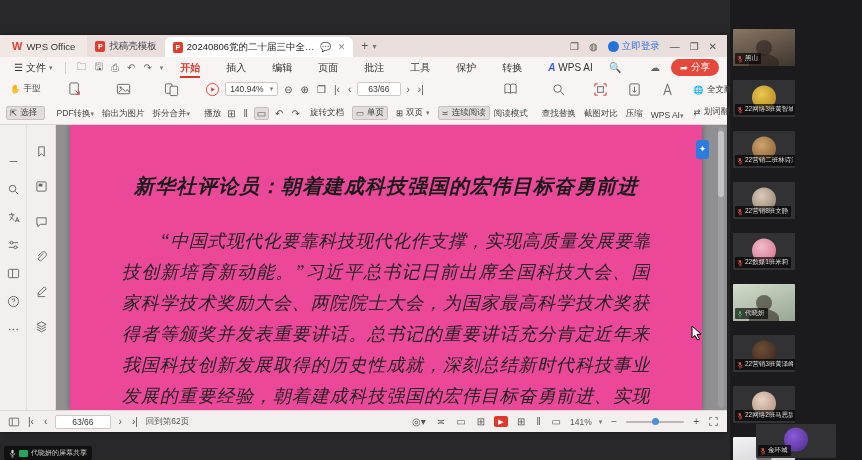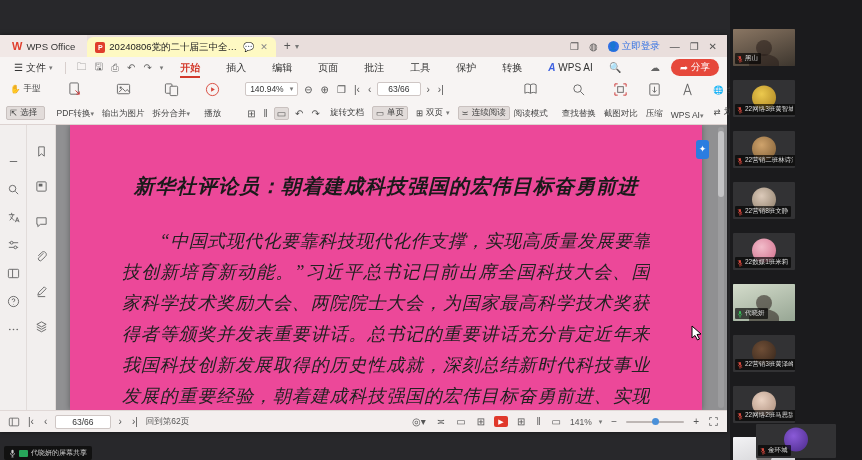--- a/index.html
+++ b/index.html
@@ -12,21 +12,21 @@
   
   .wps{position:absolute;left:0;top:35px;width:727px;height:397px;background:#f7f4f3;display:flex;flex-direction:column;box-shadow:0 0 4px rgba(0,0,0,.5);}
 
   
   .tabbar{height:22px;background:#e9dedc;display:flex;align-items:center;flex:0 0 auto;}
   .home-tab{display:flex;align-items:center;gap:4px;padding:0 12px;height:100%;background:#f1e8e6;}
   .wps-logo{color:#e03e2d;font-weight:bold;font-size:11px;}
   .home-tab .t{font-size:9.5px;color:#333;}
   .doc-tab{display:flex;align-items:center;gap:4px;padding:0 8px;height:100%;font-size:9.5px;color:#444;}
   .doc-tab .pdficon{width:10px;height:11px;background:#e03e2d;border-radius:2px;color:#fff;font-size:7px;line-height:11px;text-align:center;font-weight:bold;}
-  .doc-tab.active{background:#fef9c3;border-radius:6px 6px 0 0;height:20px;margin-top:2px;color:#222;}
+  .doc-tab.active{background:#ffffff;border-radius:6px 6px 0 0;height:20px;margin-top:2px;color:#222;}
   .tab-x{color:#888;font-size:9px;margin-left:2px;}
   .tab-plus{font-size:12px;color:#555;margin:0 4px 0 8px;}
   .tab-caret{font-size:8px;color:#777;}
   .tabbar-right{margin-left:auto;display:flex;align-items:center;gap:10px;padding-right:10px;font-size:9.5px;color:#555;}
   .login{color:#2f6fe4;display:flex;align-items:center;gap:3px;}
   .login .av{width:11px;height:11px;border-radius:50%;background:#2f6fe4;color:#fff;font-size:8px;line-height:11px;text-align:center;}
   .winbtn{color:#555;font-size:10px;}
 
   
   .menubar{height:21px;display:flex;align-items:center;font-size:10px;color:#333;padding:0 8px;gap:2px;flex:0 0 auto;}
@@ -42,21 +42,21 @@
 
   
   .ribbon{height:42px;border-bottom:1px solid #ddd3d1;display:flex;align-items:stretch;padding:2px 4px;flex:0 0 auto;}
   .rsep{width:1px;background:#e3dad8;margin:3px 3px;}
   .stack2{display:flex;flex-direction:column;justify-content:space-between;padding:2px 2px;}
   .minibtn{display:flex;align-items:center;gap:3px;font-size:8.5px;color:#444;padding:1px 4px;border-radius:2px;white-space:nowrap;}
   .minibtn.sel{background:#e2dcda;border:1px solid #c9c1bf;padding:0 3px;}
   .bigbtn{display:flex;flex-direction:column;align-items:center;justify-content:space-between;padding:2px 4px;font-size:8.5px;color:#444;white-space:nowrap;}
   .bigbtn svg{flex:0 0 auto;}
   .caret{font-size:7px;color:#777;}
-  .viewgroup{display:flex;flex-direction:column;justify-content:space-between;padding:2px 0;margin-left:20px;}
+  .viewgroup{display:flex;flex-direction:column;justify-content:space-between;padding:2px 0;}
   .vrow{display:flex;align-items:center;gap:4px;font-size:8.5px;color:#444;}
   .zoombox{border:1px solid #cfc7c5;background:#fff;border-radius:2px;font-size:8.5px;padding:1px 4px;display:flex;gap:6px;align-items:center;color:#333;}
   .glyphbtn{font-size:10px;color:#555;padding:0 2px;}
   .glyphbtn.sel{background:#e2dcda;border:1px solid #c9c1bf;border-radius:2px;}
   .pagebox{border:1px solid #cfc7c5;background:#fff;border-radius:2px;font-size:8.5px;padding:1px 10px;color:#333;}
   .transcol{display:flex;flex-direction:column;justify-content:space-between;padding:3px 2px;}
 
   
   .docarea{flex:1;position:relative;background:#909092;overflow:hidden;}
   .strip1{position:absolute;left:0;top:0;bottom:0;width:26px;background:#f2efee;border-right:1px solid #e2dcda;display:flex;flex-direction:column;align-items:center;padding-top:30px;gap:15px;}
@@ -107,20 +107,24 @@
 <div class="screen">
 
   <div class="stage">
 
     <div class="wps">
 
       <div class="tabbar">
         <div class="home-tab">
           <span class="wps-logo">W</span>
           <span class="t">WPS Office</span>
+        </div>
+        <div class="doc-tab">
+          <span class="pdficon">P</span>
+          <span>找稿壳模板</span>
         </div>
         <div class="doc-tab active">
           <span class="pdficon">P</span>
           <span>20240806党的二十届三中全…</span>
           <span class="tab-x">💬</span>
           <span class="tab-x">✕</span>
         </div>
         <span class="tab-plus">+</span>
         <span class="tab-caret">▾</span>
         <div class="tabbar-right">

